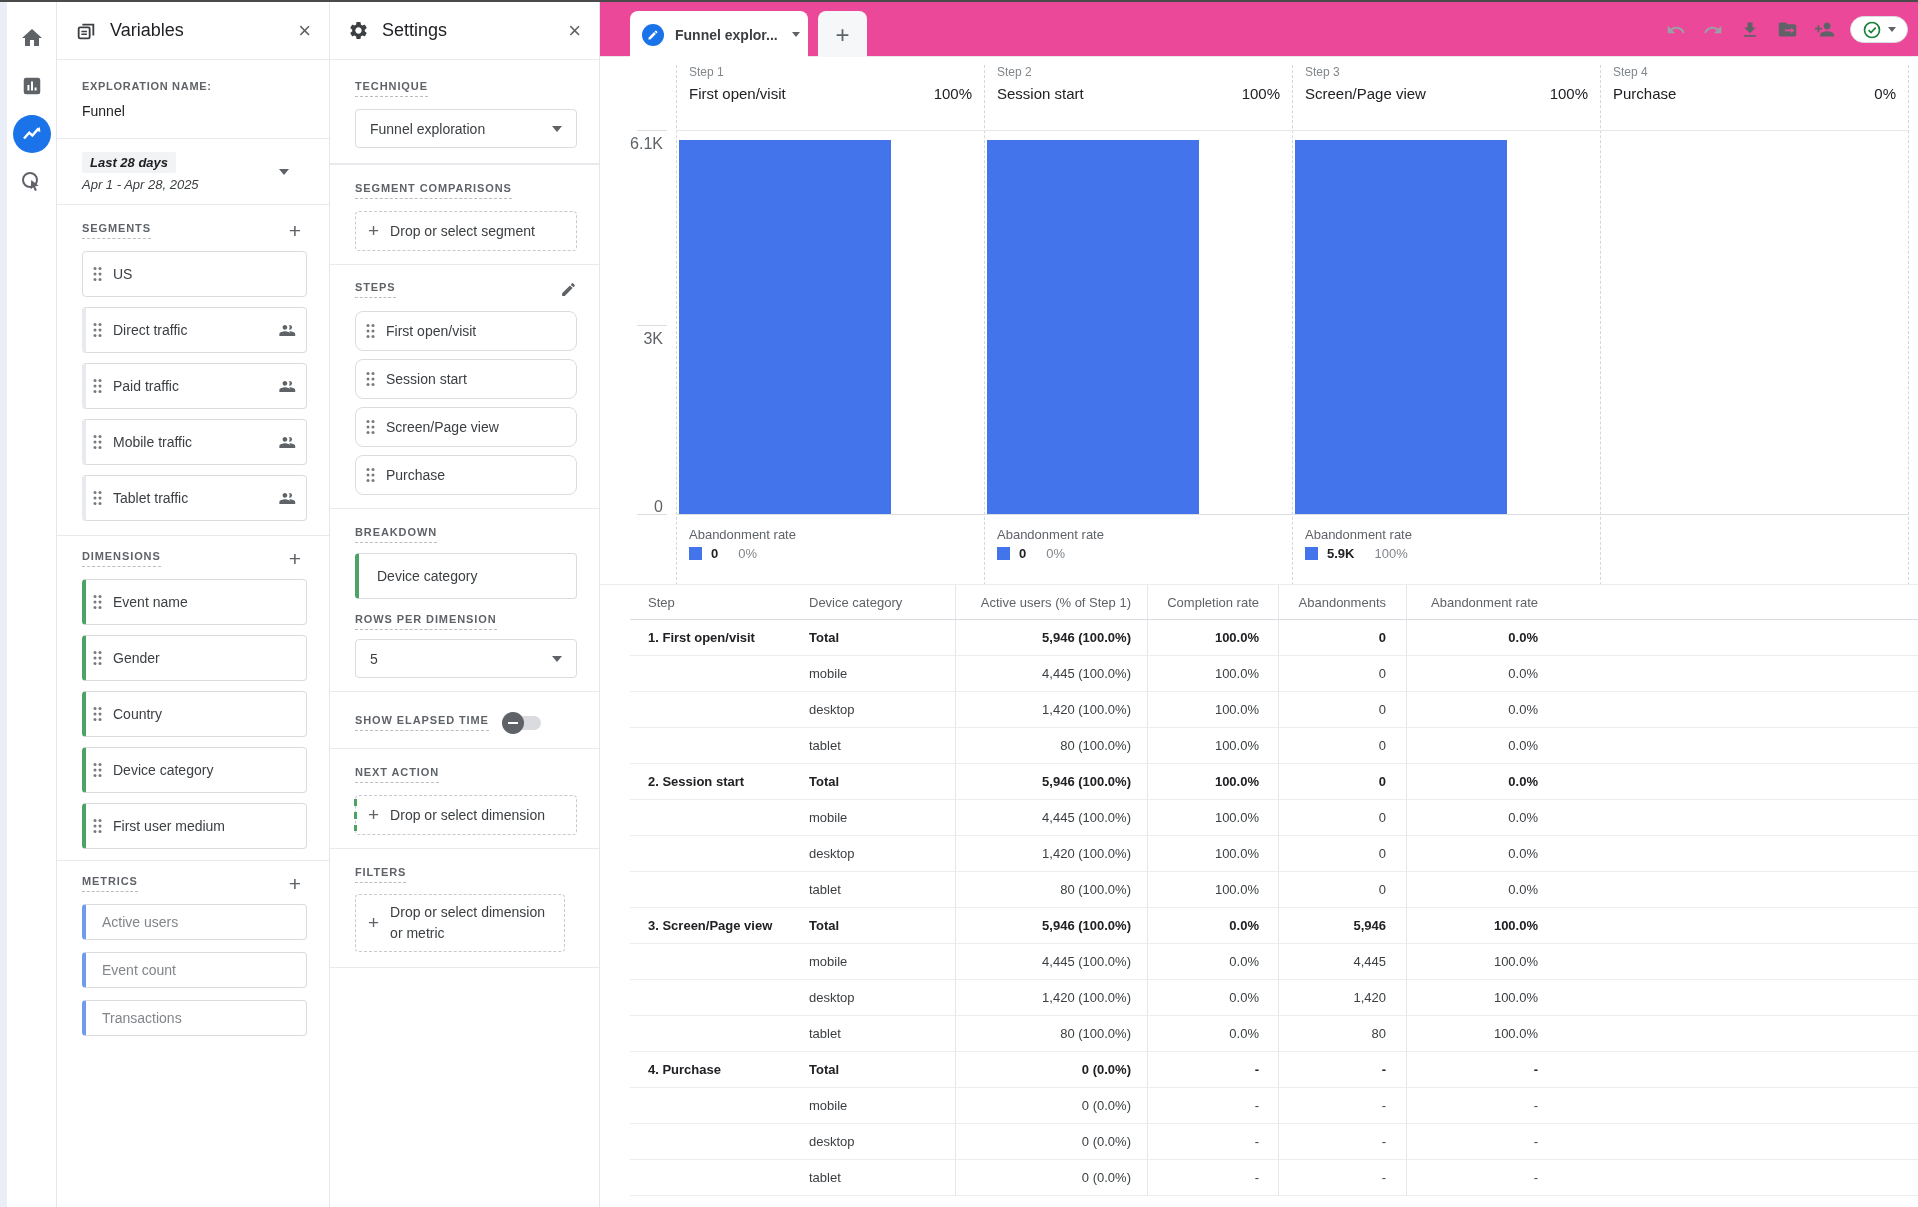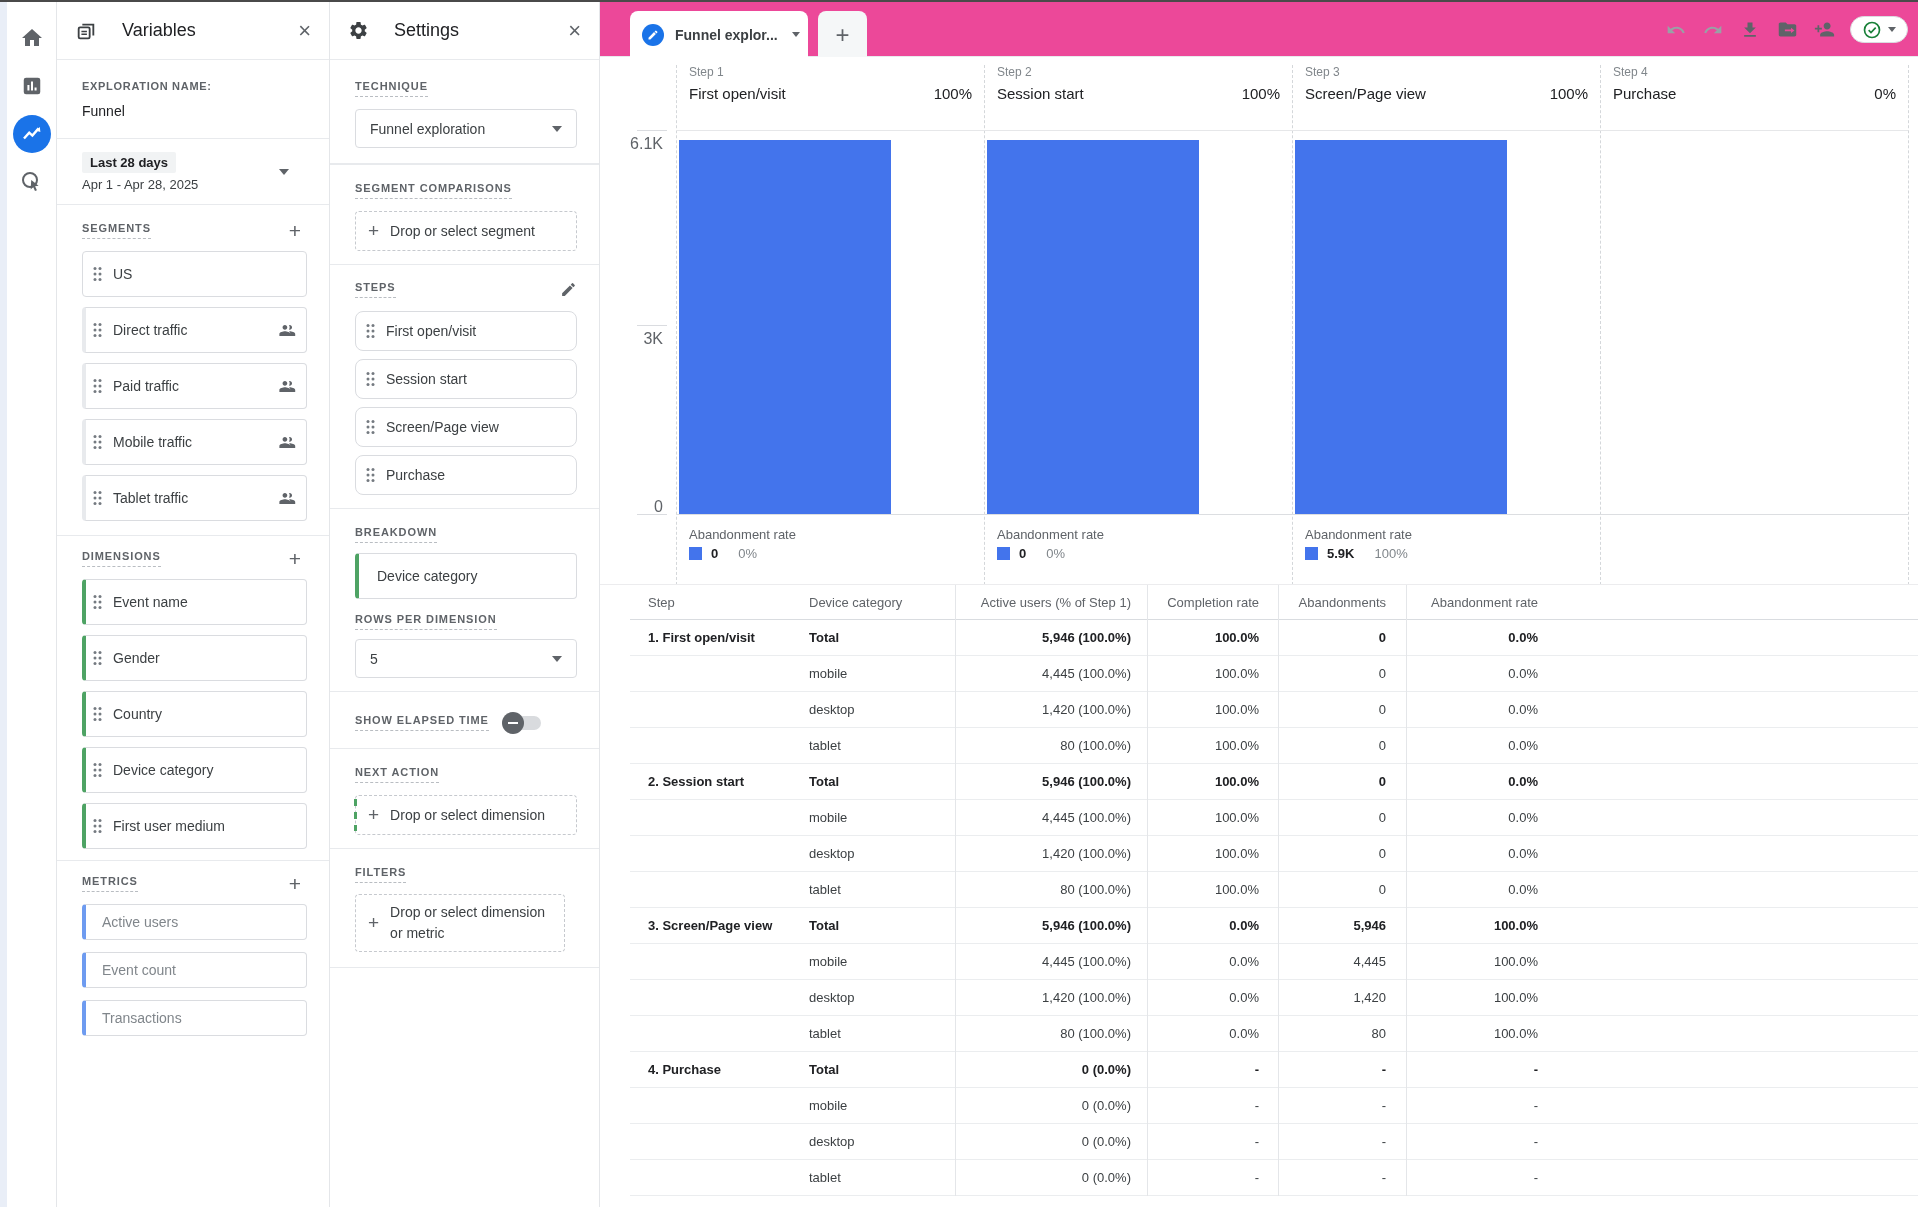--- a/index.html
+++ b/index.html
@@ -11,21 +11,21 @@
 
   
   .rail { position:absolute; top:2px; left:7px; bottom:0; width:50px; background:#fff; border-right:1px solid #e4e6e9; display:flex; flex-direction:column; align-items:center; padding-top:16px; }
   .rail-btn { width:40px; height:40px; display:flex; align-items:center; justify-content:center; margin-bottom:8px; border-radius:50%; cursor:pointer; }
   .explore-circle { width:38px; height:38px; border-radius:50%; background:#1a73e8; display:flex; align-items:center; justify-content:center; }
 
   
   .panel { position:absolute; top:2px; bottom:0; background:#fff; }
   .panel.vars { left:57px; width:273px; border-right:1px solid #e4e6e9; }
   .panel.sets { left:330px; width:270px; border-right:1px solid #e4e6e9; }
-  .panel-head { height:58px; border-bottom:1px solid #e8eaed; display:flex; align-items:center; padding:0 18px;gap:12px; }
+  .panel-head { height:58px; border-bottom:1px solid #e8eaed; display:flex; align-items:center; padding:0 18px; }
   .panel-title { font-size:18px; color:#202124; margin-left:13px; }
   .close-x { margin-left:auto; color:#5f6368; font-size:22px; line-height:1; cursor:pointer; font-weight:400; }
   .close-x::before { content:'×'; }
   .sec { padding:0 22px 0 25px; }
   .sec-label { font-size:11px; font-weight:700; letter-spacing:.9px; color:#5f6368; border-bottom:1px dashed #b9bdc2; padding-bottom:4px; display:inline-block; }
   .sec-label.plain { border-bottom:none; }
   .label-row { display:flex; align-items:center; justify-content:space-between; }
   .plus-btn { color:#5f6368; font-size:21px; font-weight:400; line-height:1; cursor:pointer; padding:0 6px; }
   .plus-btn::before { content:'+'; }
   .divider { border-bottom:1px solid #e8eaed; }
@@ -144,21 +144,21 @@
         </svg>
       </span>
     <span class="panel-title">Variables</span>
     <span class="close-x"></span>
   </div>
   <div class="sec" style="padding-top:17px; padding-bottom:19px;">
     <div class="sec-label plain" style="letter-spacing:.7px;">EXPLORATION NAME:</div>
     <div style="font-size:14px; color:#202124; margin-top:7px;">Funnel</div>
   </div>
   <div class="divider"></div>
-  <div class="sec" style="padding-top:13px; padding-bottom:12px; display:flex; align-items:center;">
+  <div class="sec" style="padding-top:13px; padding-bottom:12px; display:flex; align-items:center;font-style:italic;">
     <div>
       <span class="date-chip">Last 28 days</span>
       <div class="date-line">Apr 1 - Apr 28, 2025</div>
     </div>
     <span class="tri" style="margin-right:18px;"></span>
   </div>
   <div class="divider"></div>
   <div class="sec" style="padding-top:15px;">
     <div class="label-row">
       <span class="sec-label">SEGMENTS</span>

